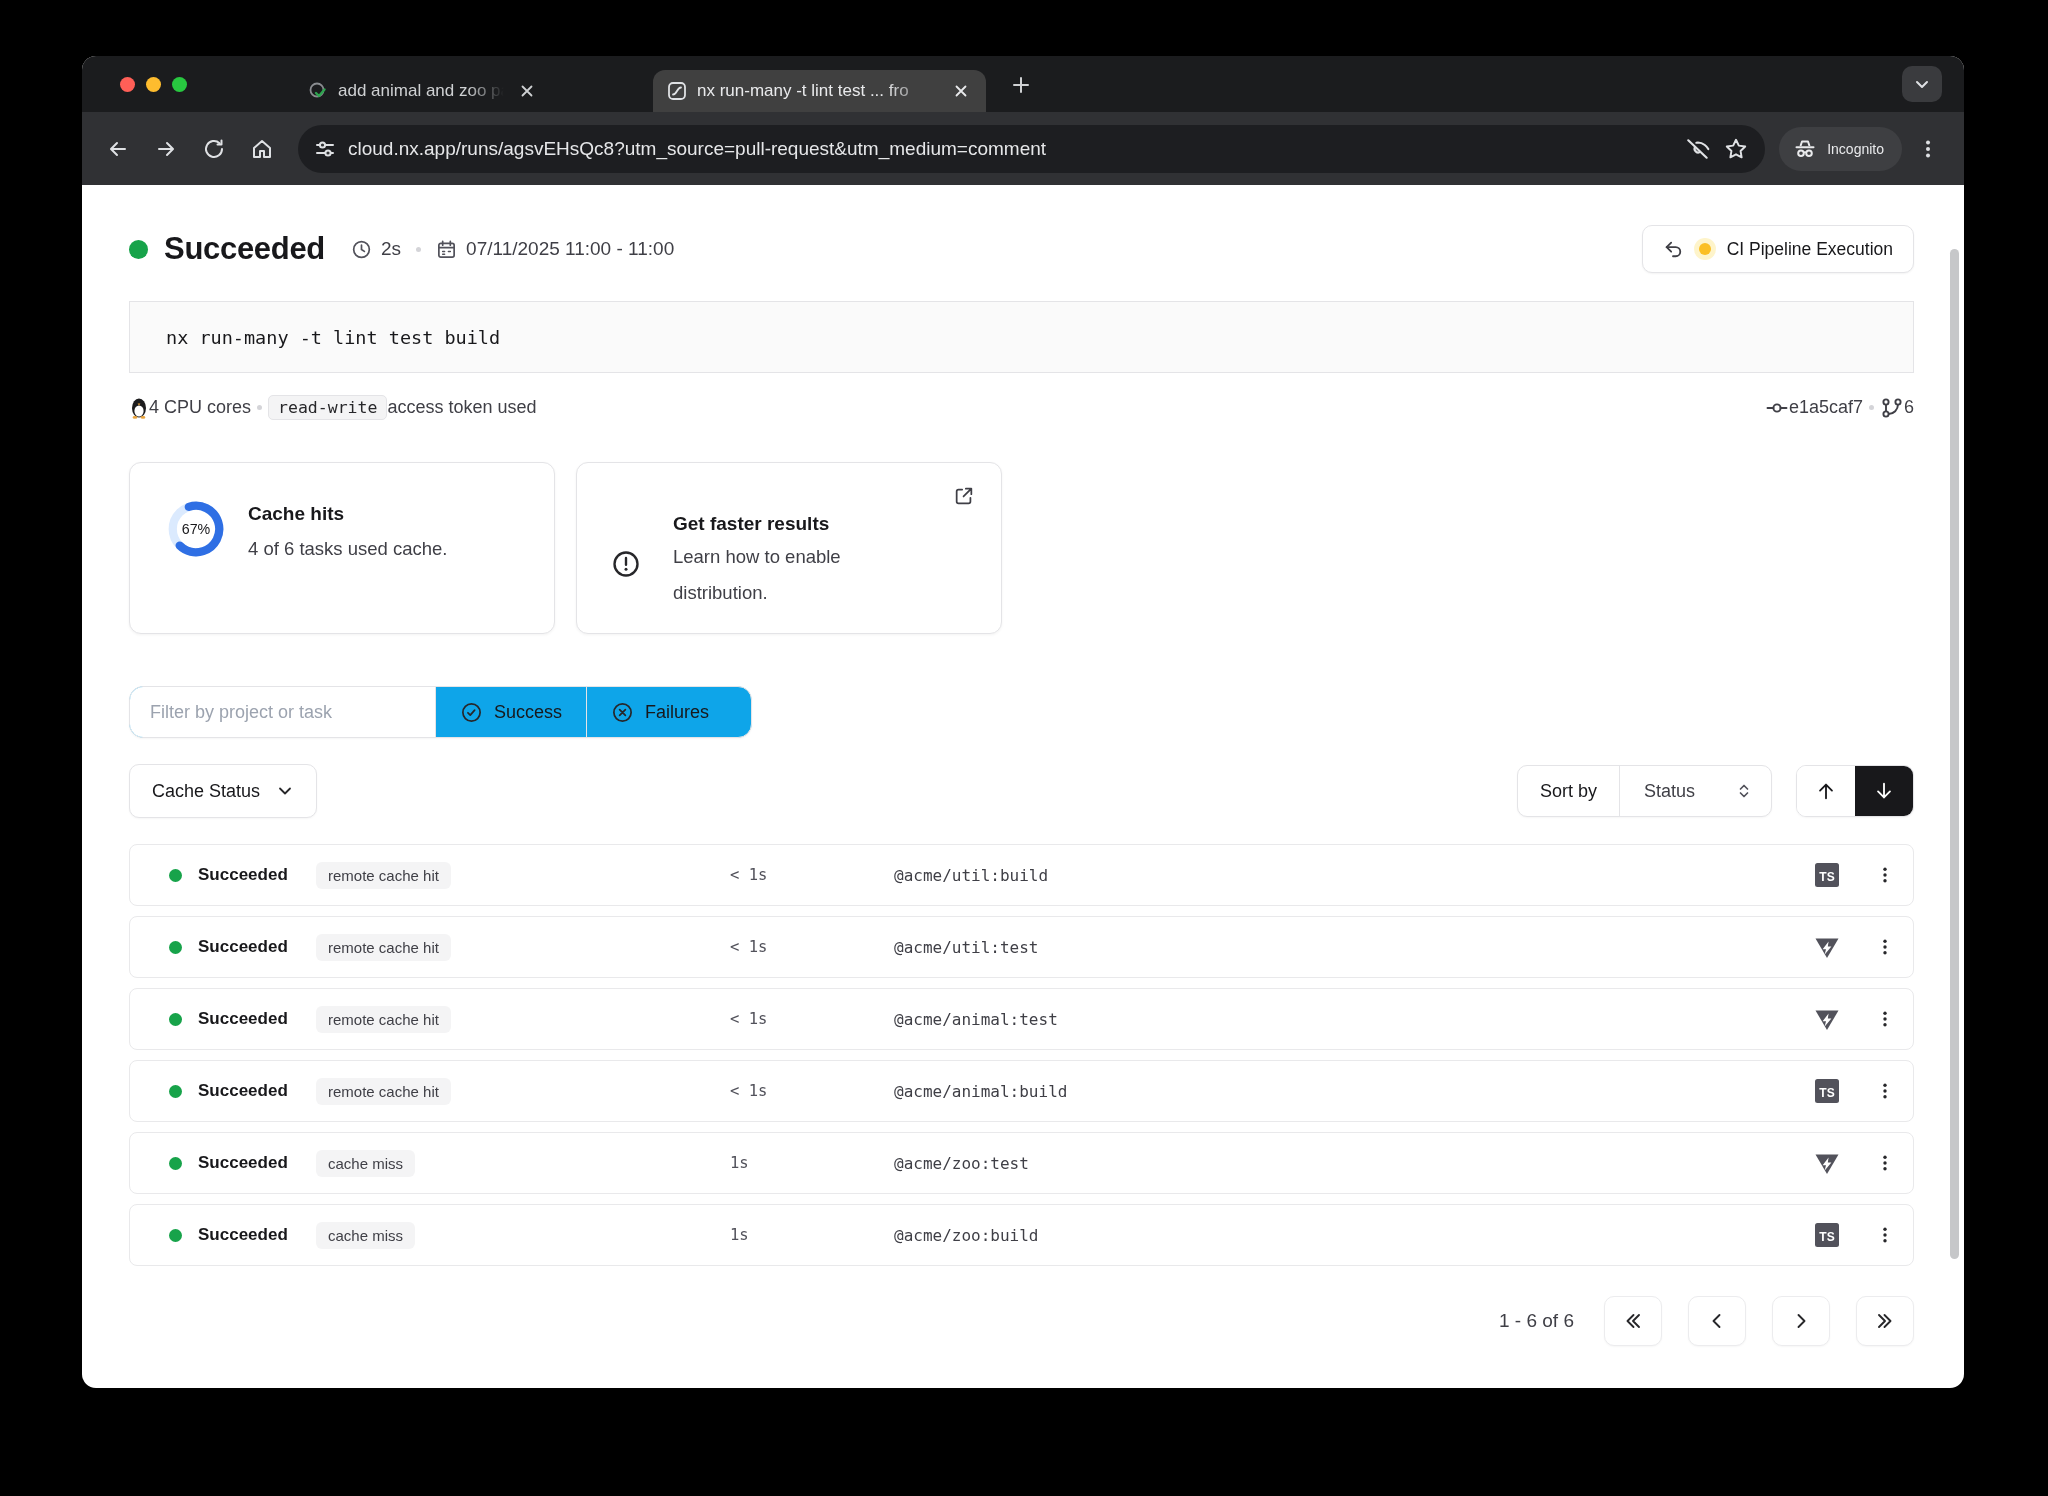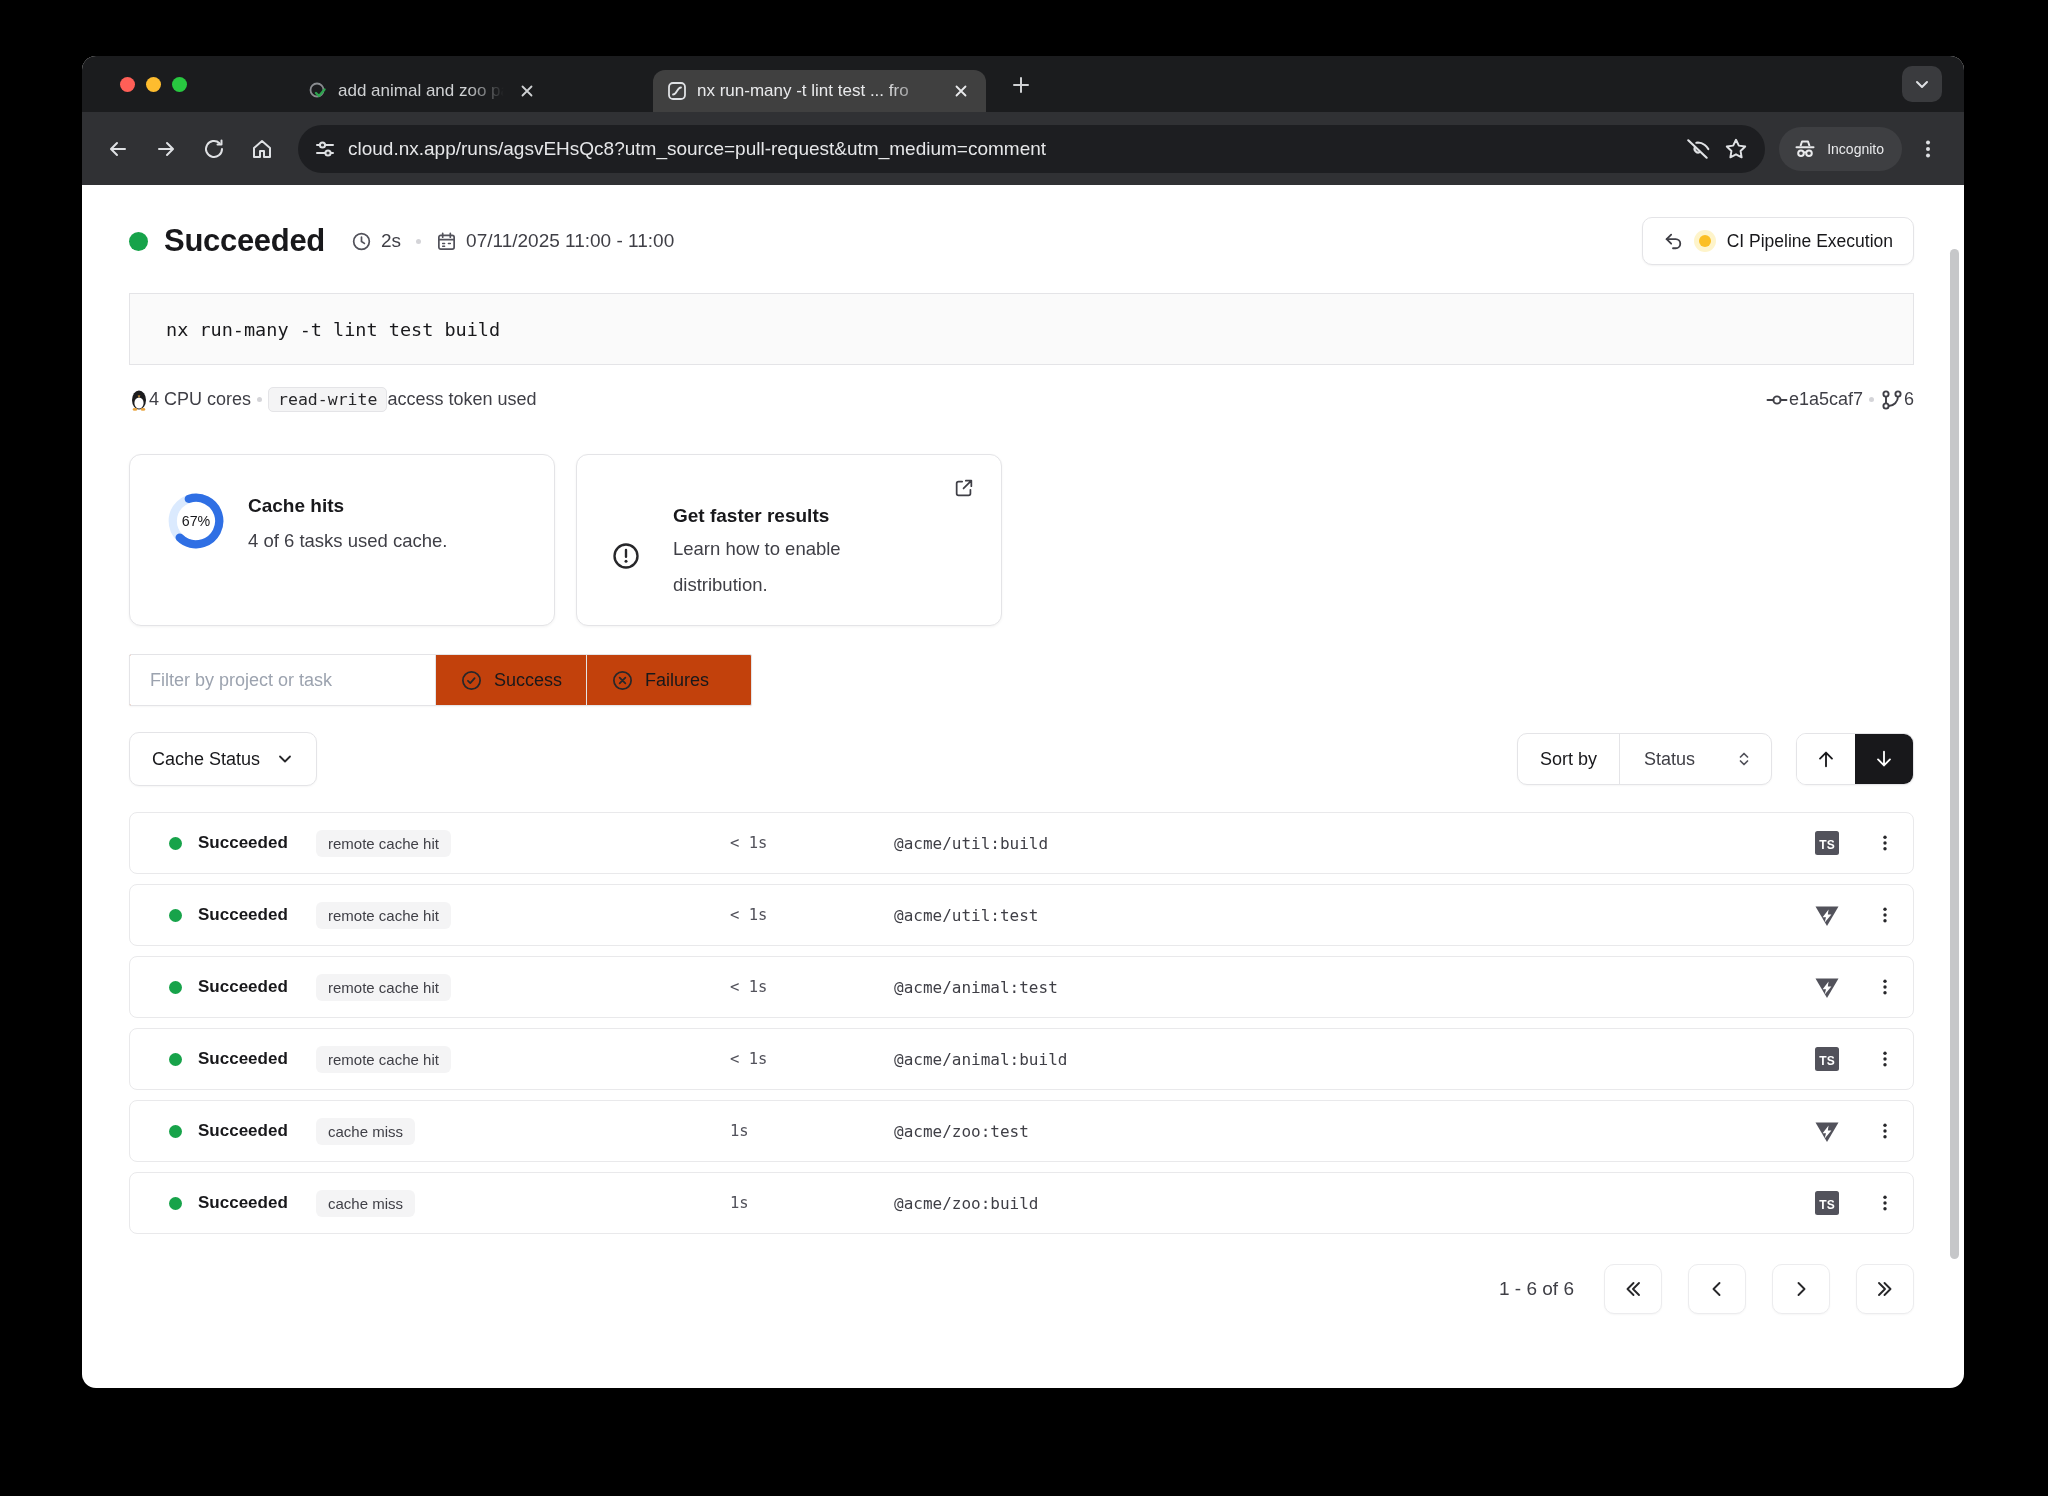--- a/index.html
+++ b/index.html
@@ -23,21 +23,21 @@
   .newtab { position:absolute; left:922px; top:12px; width:34px; height:34px; display:flex; align-items:center; justify-content:center; border-radius:8px; }
   .tab-search { position:absolute; right:22px; top:10px; width:40px; height:36px; background:#3a3b3e; border-radius:10px; display:flex; align-items:center; justify-content:center; }
 
   .toolbar { height:73px; background:#303134; display:flex; align-items:center; padding:0 14px; gap:4px; }
   .navbtn { width:44px; height:44px; border-radius:50%; display:flex; align-items:center; justify-content:center; flex:none; }
   .urlbar { flex:1; height:48px; background:#1d1e21; border-radius:24px; margin:0 10px; display:flex; align-items:center; padding:0 16px; gap:12px; min-width:0; }
   .url { color:#e6e7e9; font-size:19px; white-space:nowrap; overflow:hidden; flex:1; }
   .incognito { height:44px; background:#3e3f42; border-radius:22px; display:flex; align-items:center; gap:10px; padding:0 18px 0 14px; color:#e9eaec; font-size:14px; font-weight:500; flex:none; }
 
   
-  .content { position:relative; height:1081px; background:#fff; padding:32px 50px 0 47px; }
+  .content { position:relative; height:1081px; background:#fff; padding:40px 50px 0 47px; }
   .scrollthumb { position:absolute; right:5px; top:64px; width:9px; height:1010px; background:#c6c7c9; border-radius:5px; }
 
   .page-head { display:flex; align-items:center; justify-content:space-between; }
   .ph-left { display:flex; align-items:center; }
   .statusdot { width:19px; height:19px; border-radius:50%; background:#17a34a; }
   .ph-title { font-size:31px; font-weight:700; color:#18181b; margin:0 26px 0 16px; letter-spacing:-.3px; }
   .ph-meta { display:flex; align-items:center; gap:9px; color:#3f3f46; font-size:19px; }
   .sepdot { width:5px; height:5px; border-radius:50%; background:#d4d4d8; margin:0 6px; }
   .pill-btn { display:flex; align-items:center; gap:12px; height:48px; padding:0 20px; border:1px solid #e4e4e7; border-radius:10px; background:#fff; box-shadow:0 1px 2px rgba(0,0,0,.05); font-size:17.5px; font-weight:500; color:#18181b; cursor:pointer; }
   .yellowdot { width:12px; height:12px; border-radius:50%; background:#fbbf24; box-shadow:0 0 0 5px rgba(253,230,138,.45); margin:0 4px; }
@@ -51,21 +51,21 @@
   .cards { margin-top:42px; display:flex; gap:21px; }
   .card { width:426px; height:172px; border:1px solid #e4e4e7; border-radius:12px; background:#fff; box-shadow:0 1px 3px rgba(0,0,0,.05); position:relative; }
   .card-cache { display:flex; gap:22px; padding:36px 30px 0 36px; }
   .card-title { font-size:19px; font-weight:700; color:#18181b; line-height:30px; }
   .card-sub { font-size:18.5px; color:#3f3f46; line-height:30px; margin-top:5px; }
   .card-get { padding:46px 30px 0 96px; }
   .card-get .line { font-size:18.5px; color:#3f3f46; line-height:36px; }
   .info-ic { position:absolute; left:34px; top:86px; }
   .ext-ic { position:absolute; right:26px; top:22px; }
 
-  .filterrow { margin-top:28px; display:flex; width:623px; height:52px; border:1px solid #e4e4e7; border-radius:2px; background:#c2410c; box-shadow:0 1px 2px rgba(0,0,0,.04); overflow:hidden; }
+  .filterrow { margin-top:52px; display:flex; width:623px; height:52px; border:1px solid #e4e4e7; border-radius:14px; background:#0ea5e9; box-shadow:0 1px 2px rgba(0,0,0,.04); overflow:hidden; }
   .filterrow input { border:0; outline:0; width:305px; padding:0 20px; font-size:18px; font-family:"Liberation Sans", sans-serif; color:#18181b; }
   .filterrow input::placeholder { color:#9ca3af; }
   .seg { display:flex; align-items:center; gap:11px; padding:0 24px; border-left:1px solid #e4e4e7; font-size:18px; color:#18181b; cursor:pointer; }
 
   .controls { margin-top:26px; display:flex; align-items:center; justify-content:space-between; }
   .dropbtn { display:flex; align-items:center; gap:16px; height:54px; padding:0 22px; border:1px solid #e4e4e7; border-radius:10px; font-size:18px; color:#18181b; background:#fff; box-shadow:0 1px 2px rgba(0,0,0,.04); cursor:pointer; }
   .ctr-right { display:flex; align-items:center; gap:24px; }
   .sortgroup { display:flex; height:52px; border:1px solid #e4e4e7; border-radius:10px; background:#fff; overflow:hidden; box-shadow:0 1px 2px rgba(0,0,0,.04); }
   .sortlabel { display:flex; align-items:center; padding:0 22px; font-size:18px; color:#18181b; }
   .sortselect { display:flex; align-items:center; gap:40px; padding:0 18px 0 24px; border-left:1px solid #e4e4e7; font-size:18px; color:#3f3f46; cursor:pointer; }

